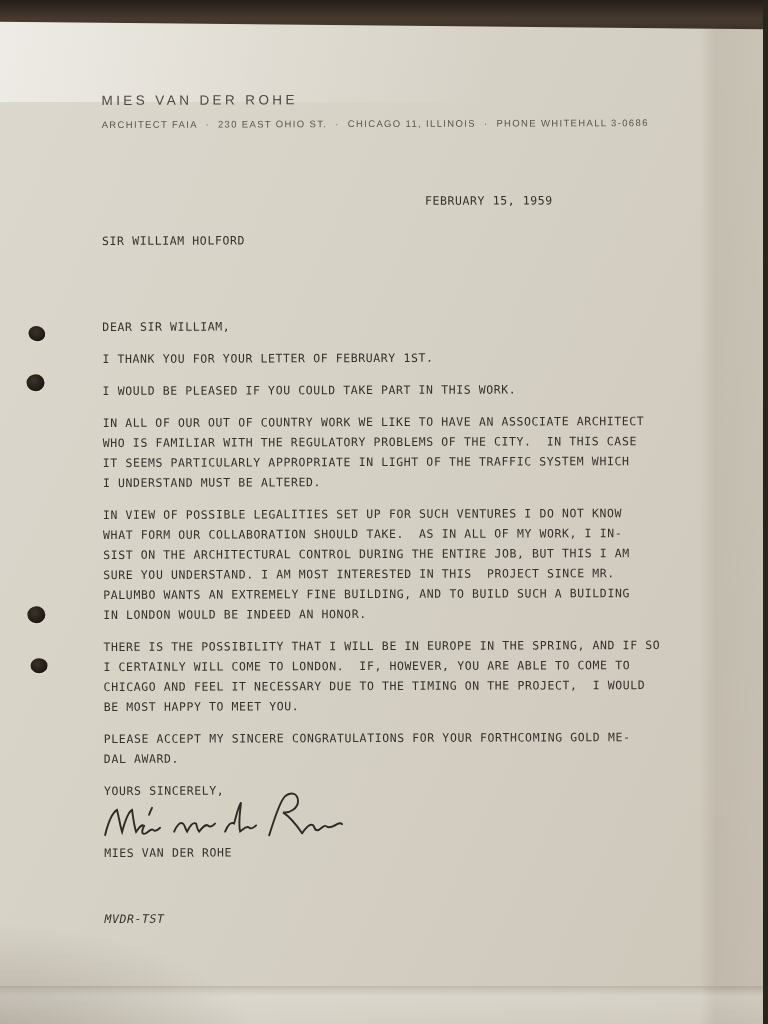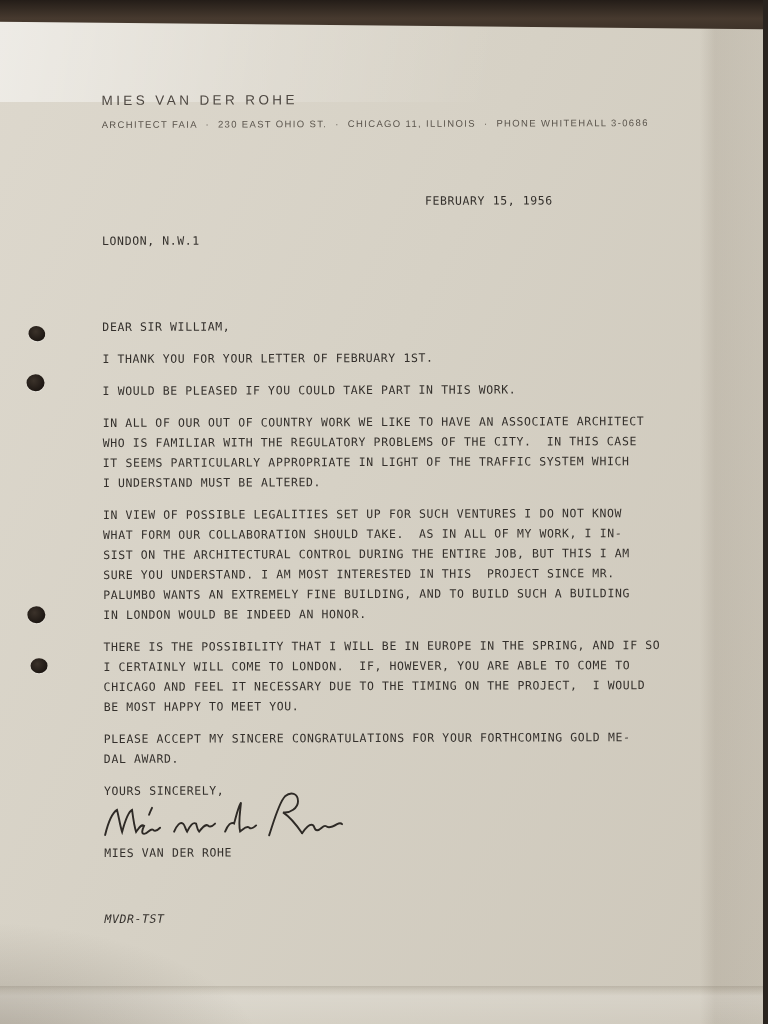--- a/index.html
+++ b/index.html
@@ -77,24 +77,24 @@
 
   <div class="reflection"></div>
   <div class="crease"></div>
   <div class="bottom-edge"></div>
 
   <div class="content">
 
     <div class="lh-name">MIES VAN DER ROHE</div>
     <div class="lh-sub">ARCHITECT FAIA  ·  230 EAST OHIO ST.  ·  CHICAGO 11, ILLINOIS  ·  PHONE WHITEHALL 3-0686</div>
 
-    <div class="tw date">FEBRUARY 15, 1956</div>
+    <div class="tw date">FEBRUARY 15, 1959</div>
 
     <div class="recipient">
-      <div class="tw line">LONDON, N.W.1</div>
+      <div class="tw line">SIR WILLIAM HOLFORD</div>
     </div>
 
     <div class="body-block">
       <div class="para">
         <div class="tw line">DEAR SIR WILLIAM,</div>
       </div>
       <div class="para">
         <div class="tw line">I THANK YOU FOR YOUR LETTER OF FEBRUARY 1ST.</div>
       </div>
       <div class="para">

